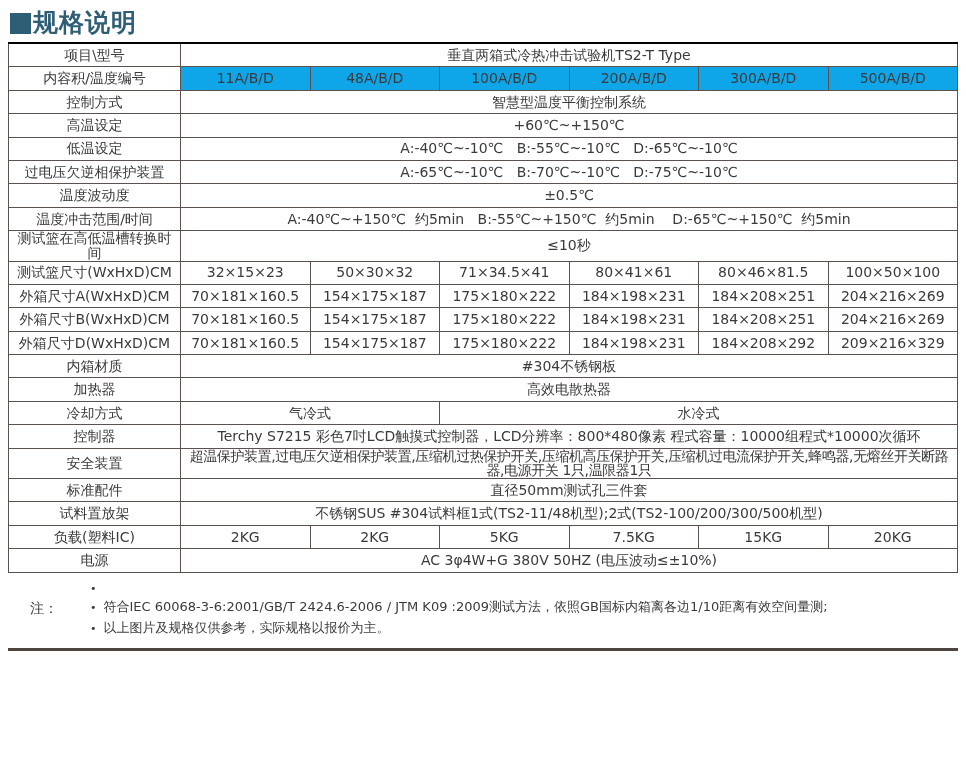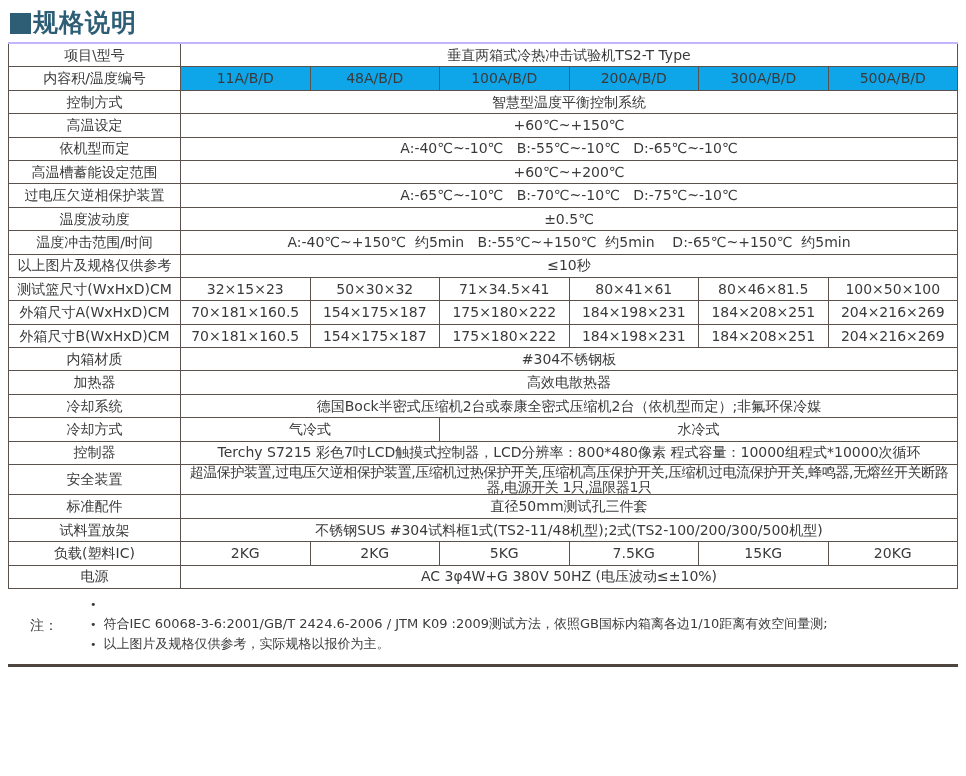--- a/index.html
+++ b/index.html
@@ -10,21 +10,21 @@
     -webkit-font-smoothing:antialiased;
   }
   
   .title-bar{display:flex;align-items:center;padding:7px 0 3px 10px;height:30px;}
   .title-marker{width:21px;height:21px;background:#2e5e75;flex:0 0 auto;margin-top:3px;}
   .title-text{font-size:25px;font-weight:bold;color:#2e5e75;margin-left:2px;letter-spacing:1px;line-height:1;text-align:right;}
   
   table.spec{
     border-collapse:collapse;table-layout:fixed;
     width:950px;margin:2px 8px 0 8px;
-    border-top:2px solid #c4b5fd;
+    border-top:2px solid #000000;
   }
   table.spec td{
     border:1px solid #5c524d;
     height:22.4px;
     font-size:14px;
     line-height:1.05;
     text-align:center;
     padding:0 2px;
     overflow:hidden;
     white-space:pre-wrap;
@@ -94,41 +94,37 @@
     </tr>
     <tr>
       <td class="label">控制方式</td>
       <td class="data" colspan="6">智慧型温度平衡控制系统</td>
     </tr>
     <tr>
       <td class="label">高温设定</td>
       <td class="data" colspan="6">+60℃~+150℃</td>
     </tr>
     <tr>
-      <td class="label">依机型而定</td>
+      <td class="label">低温设定</td>
       <td class="data" colspan="6">A:-40℃~-10℃   B:-55℃~-10℃   D:-65℃~-10℃</td>
-    </tr>
-    <tr>
-      <td class="label">高温槽蓄能设定范围</td>
-      <td class="data" colspan="6">+60℃~+200℃</td>
     </tr>
     <tr>
       <td class="label">过电压欠逆相保护装置</td>
       <td class="data" colspan="6">A:-65℃~-10℃   B:-70℃~-10℃   D:-75℃~-10℃</td>
     </tr>
     <tr>
       <td class="label">温度波动度</td>
       <td class="data" colspan="6">±0.5℃</td>
     </tr>
     <tr>
       <td class="label">温度冲击范围/时间</td>
       <td class="data" colspan="6">A:-40℃~+150℃  约5min   B:-55℃~+150℃  约5min    D:-65℃~+150℃  约5min</td>
     </tr>
     <tr>
-      <td class="label">以上图片及规格仅供参考</td>
+      <td class="label">测试篮在高低温槽转换时间</td>
       <td class="data" colspan="6">≤10秒</td>
     </tr>
     <tr>
       <td class="label">测试篮尺寸(WxHxD)CM</td>
       <td class="data">32×15×23</td>
       <td class="data">50×30×32</td>
       <td class="data">71×34.5×41</td>
       <td class="data">80×41×61</td>
       <td class="data">80×46×81.5</td>
       <td class="data">100×50×100</td>
@@ -145,30 +141,35 @@
     <tr>
       <td class="label">外箱尺寸B(WxHxD)CM</td>
       <td class="data">70×181×160.5</td>
       <td class="data">154×175×187</td>
       <td class="data">175×180×222</td>
       <td class="data">184×198×231</td>
       <td class="data">184×208×251</td>
       <td class="data">204×216×269</td>
     </tr>
     <tr>
+      <td class="label">外箱尺寸D(WxHxD)CM</td>
+      <td class="data">70×181×160.5</td>
+      <td class="data">154×175×187</td>
+      <td class="data">175×180×222</td>
+      <td class="data">184×198×231</td>
+      <td class="data">184×208×292</td>
+      <td class="data">209×216×329</td>
+    </tr>
+    <tr>
       <td class="label">内箱材质</td>
       <td class="data" colspan="6">#304不锈钢板</td>
     </tr>
     <tr>
       <td class="label">加热器</td>
       <td class="data" colspan="6">高效电散热器</td>
-    </tr>
-    <tr>
-      <td class="label">冷却系统</td>
-      <td class="data" colspan="6">德国Bock半密式压缩机2台或泰康全密式压缩机2台（依机型而定）;非氟环保冷媒</td>
     </tr>
     <tr>
       <td class="label">冷却方式</td>
       <td class="data" colspan="2">气冷式</td>
       <td class="data" colspan="4">水冷式</td>
     </tr>
     <tr>
       <td class="label">控制器</td>
       <td class="data med" colspan="6">Terchy S7215 彩色7吋LCD触摸式控制器，LCD分辨率：800*480像素 程式容量：10000组程式*10000次循环</td>
     </tr>

